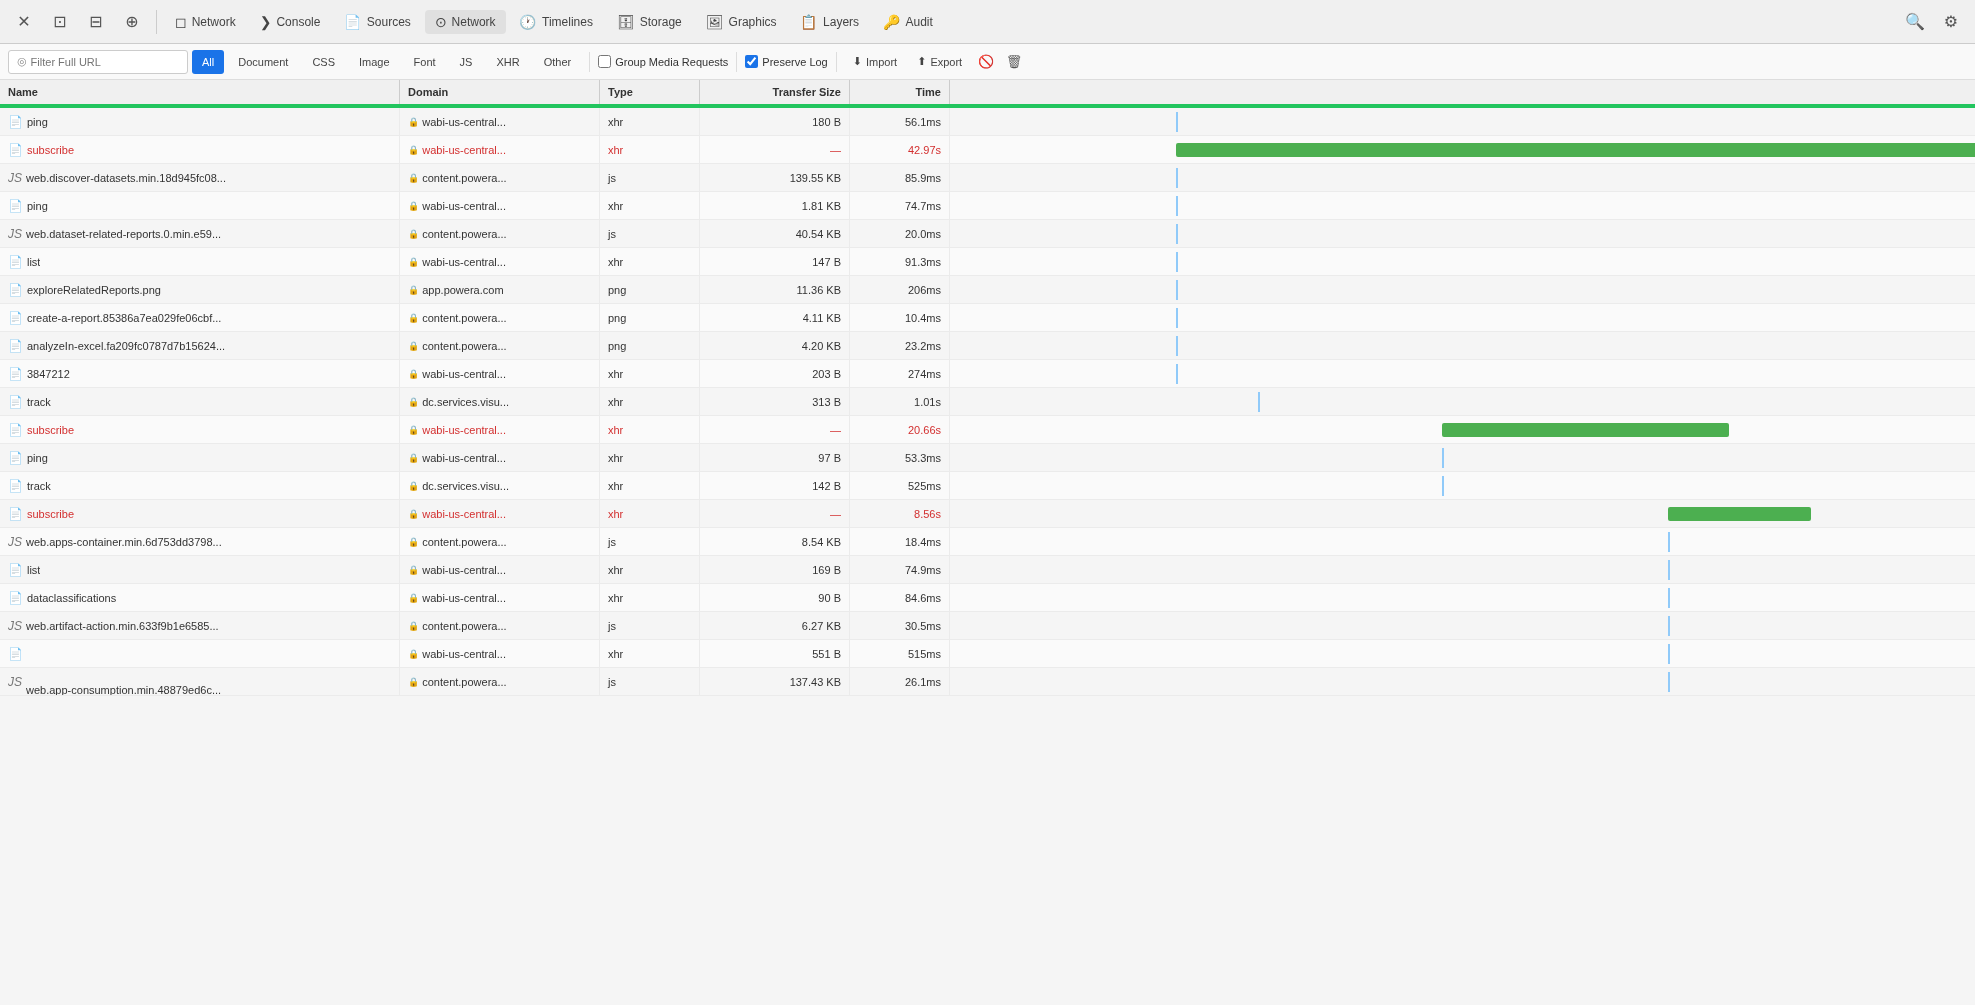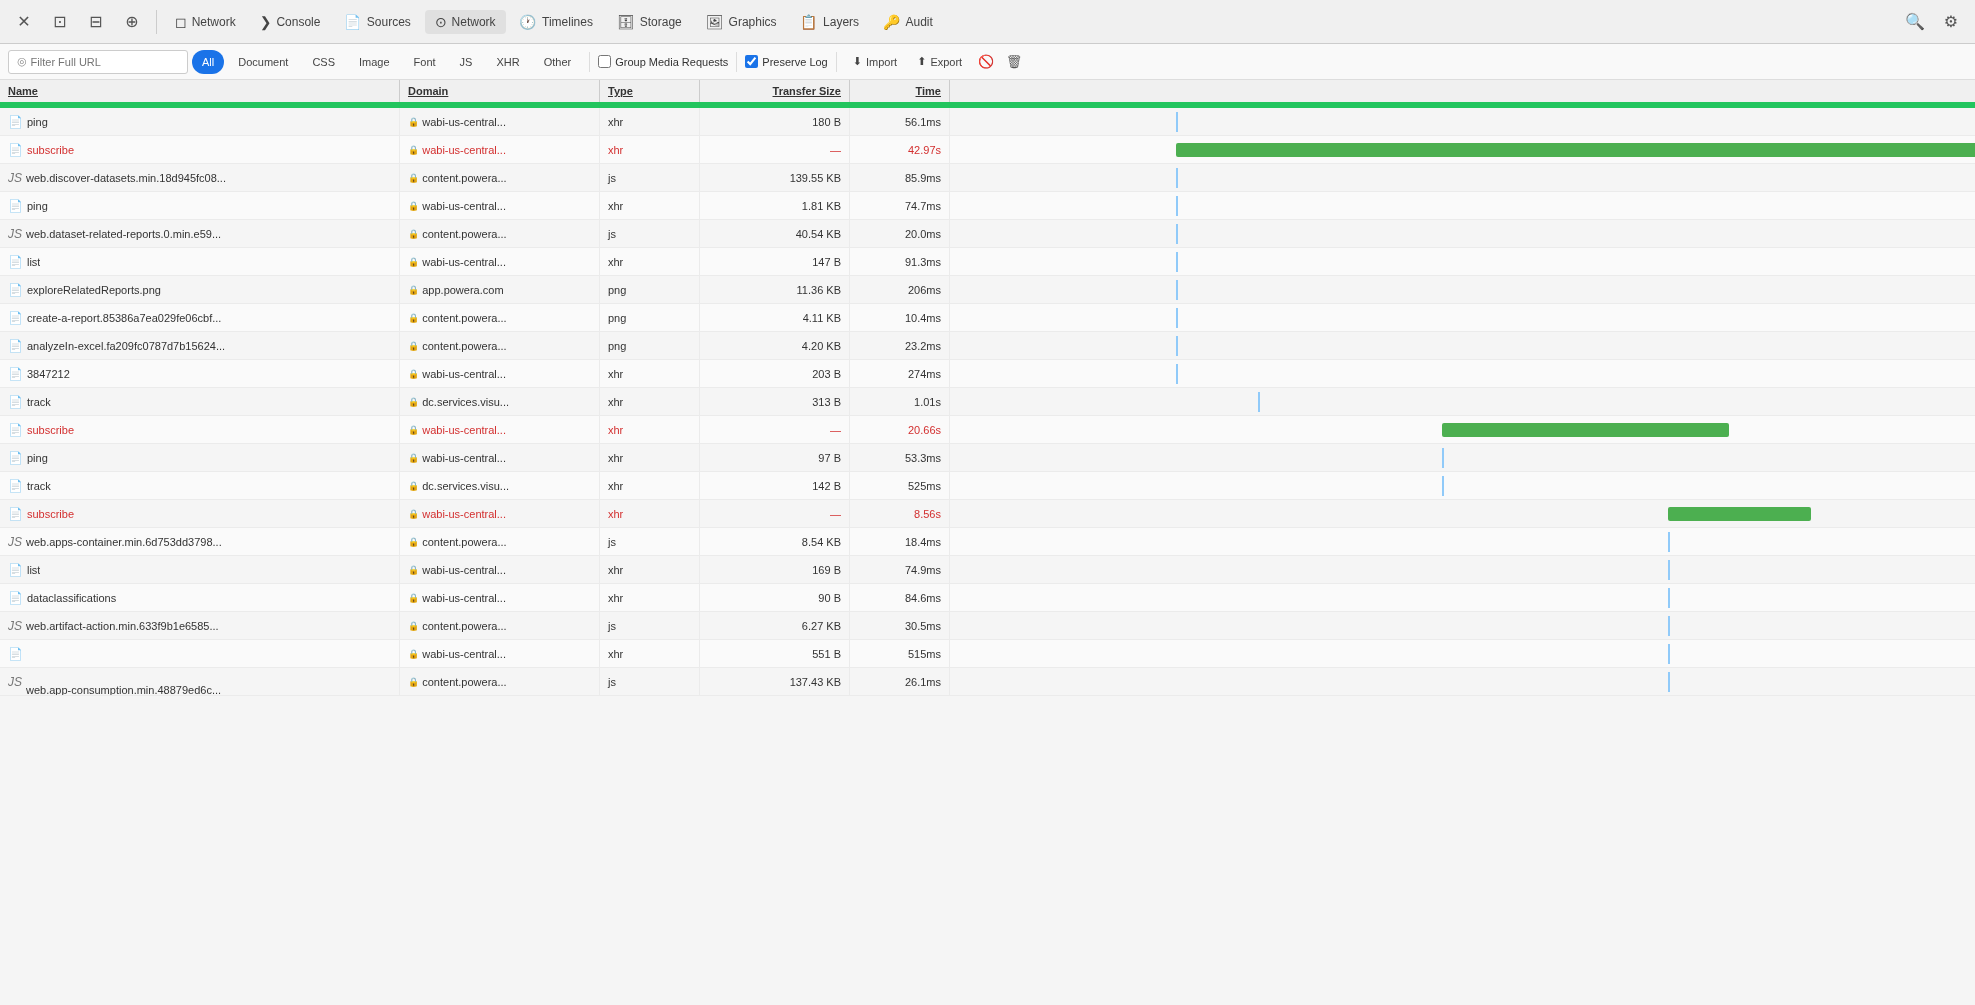--- a/index.html
+++ b/index.html
@@ -45,21 +45,21 @@
     .filter-input-wrap {
       display: flex; align-items: center;
       border: 1px solid #ccc; border-radius: 3px;
       padding: 2px 8px; background: white; height: 24px; width: 180px;
       gap: 4px;
     }
     .filter-input-wrap input {
       border: none; outline: none; font-size: 11px; color: #333; width: 100%; background: transparent;
     }
     .filter-btn {
-      padding: 2px 10px; border-radius: 12px; border: none; cursor: pointer;
+      padding: 2px 10px; border-radius: 3px; border: none; cursor: pointer;
       font-size: 11px; height: 24px; display: flex; align-items: center;
     }
     .filter-btn.active { background: #1a73e8; color: white; }
     .filter-btn.inactive { background: transparent; color: #444; }
     .filter-separator { width: 1px; height: 20px; background: #ddd; margin: 0 4px; }
     .checkbox-label { display: flex; align-items: center; gap: 4px; font-size: 11px; cursor: pointer; }
     .checkbox-label input[type=checkbox] { cursor: pointer; }
     .preserve-checkbox { accent-color: #1a73e8; }
     .import-export-btn {
       display: flex; align-items: center; gap: 4px;
@@ -68,27 +68,27 @@
     }
 
     
     .main { display: flex; flex-direction: column; height: calc(100vh - 80px); }
 
     
     .table-header {
       display: grid;
       grid-template-columns: 400px 200px 100px 150px 100px 1fr;
       background: #f0f0f0;
-      border-bottom: 6px solid #22c55e;
+      border-bottom: 4px solid #22c55e;
       font-weight: 600;
       font-size: 11px;
       color: #333;
       height: 28px;
       align-items: center;
-      position: sticky; top: 0; z-index: 10; text-decoration: underline;
+      position: sticky; top: 0; z-index: 10;
     }
     .col-header {
       padding: 0 8px;
       border-right: 1px solid #ccc;
       height: 100%;
       display: flex; align-items: center;
     }
     .col-header.right { justify-content: flex-end; }
     .timeline-header {
       display: flex; align-items: center;

